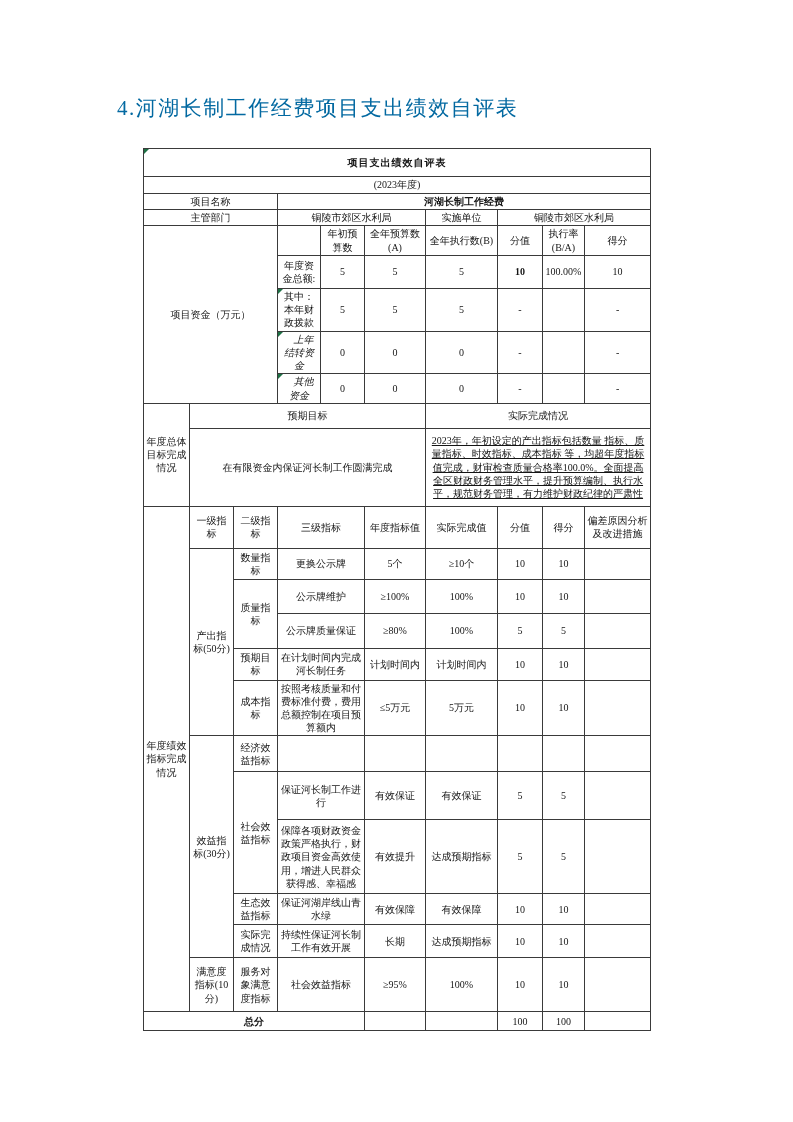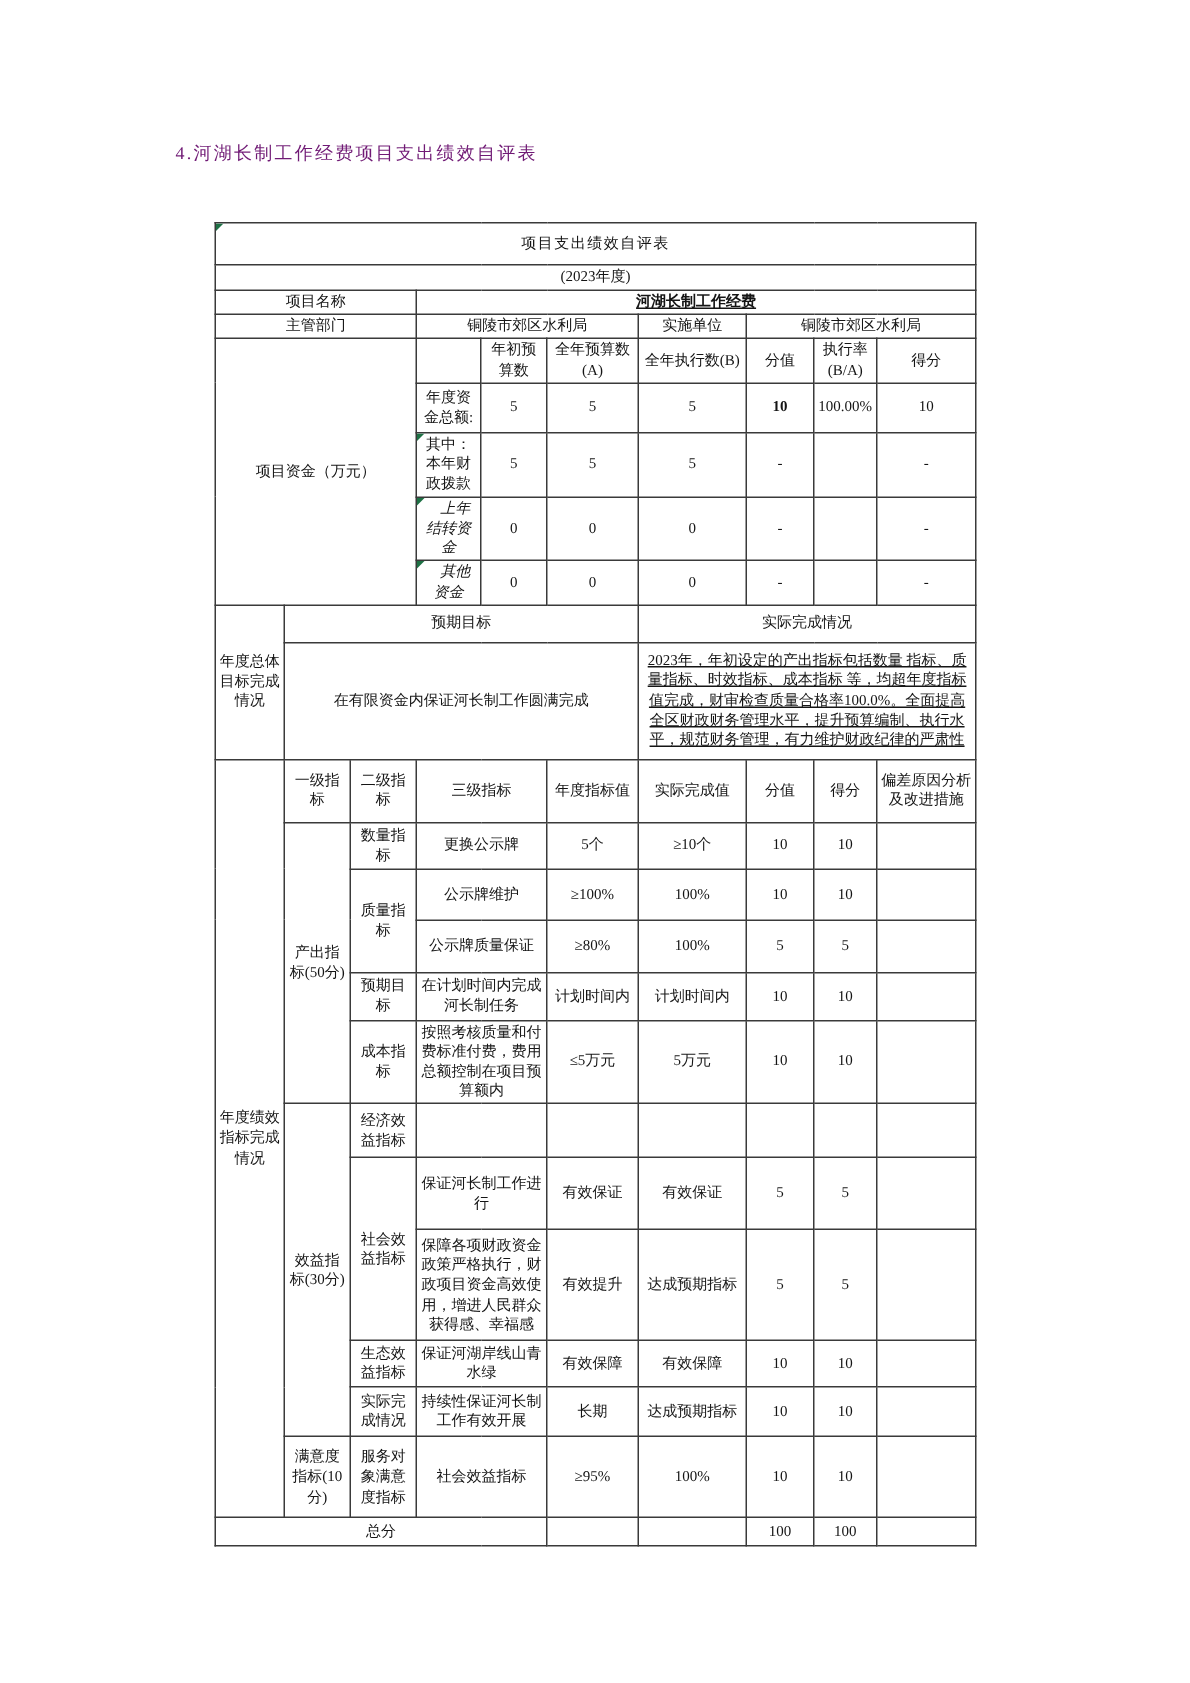--- a/index.html
+++ b/index.html
@@ -2,48 +2,48 @@
 <html><head>
 <meta charset="utf-8">
 <style>
   html,body{margin:0;padding:0;}
   body{
     width:793px;height:1122px;background:#ffffff;position:relative;
     font-family:"Liberation Serif","DejaVu Serif",serif;color:#151515;
     -webkit-font-smoothing:antialiased;
   }
   .heading{
-    position:absolute;left:117px;top:94px;font-size:12px;letter-spacing:1.5px;
-    color:#701a75;white-space:nowrap;
+    position:absolute;left:117px;top:94px;font-size:21px;letter-spacing:1.5px;
+    color:#0369a1;white-space:nowrap;
   }
   table.sheet{
     position:absolute;left:143px;top:148px;width:507px;
     border-collapse:collapse;table-layout:fixed;
     border:1.5px solid #2e2e2e;
   }
   table.sheet td{
     border:1px solid #3a3a3a;
     font-size:10px;line-height:1.32;
     text-align:center;vertical-align:middle;
     padding:1px 2px;word-break:break-all;overflow:hidden;
     position:relative;
   }
-  td.title-cell{font-size:14.5px;font-weight:normal;letter-spacing:1px;}
+  td.title-cell{font-size:14.5px;font-weight:bold;letter-spacing:1px;}
   td.subtitle-cell{font-size:9.5px;}
-  .bold{font-weight:bold;text-decoration:underline;}
+  .bold{font-weight:bold;}
   .l{text-align:left;margin-top:37px;}
   .ind1{text-align:left;text-indent:9px;font-style:italic;}
   .sm{font-size:8.5px;}
   .b10{font-weight:bold;font-size:11px;}
   .longtext{font-size:9.5px;line-height:1.45;padding:2px 4px;text-decoration:underline;}
   .tri-icon{
     position:absolute;top:0;left:0;width:0;height:0;
     border-top:5px solid #1e7145;border-right:5px solid transparent;
   }
-  .total-label{font-weight:normal;}
+  .total-label{font-weight:bold;}
 </style>
 </head>
 <body>
 
 <div class="heading">4.河湖长制工作经费项目支出绩效自评表</div>
 
 <table class="sheet">
   <colgroup>
     <col style="width:46px">
       <col style="width:44px">

